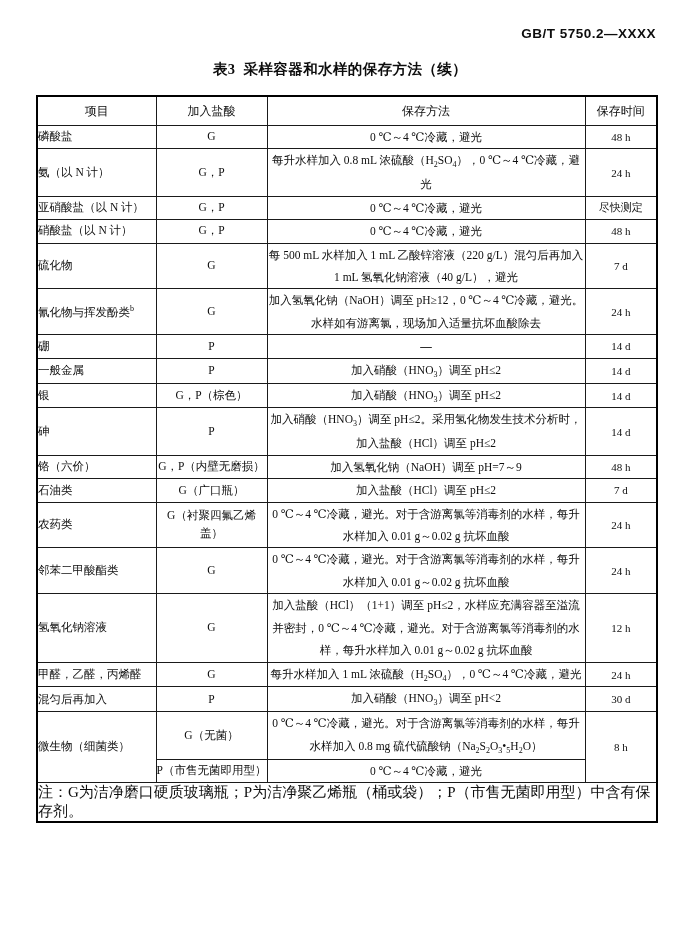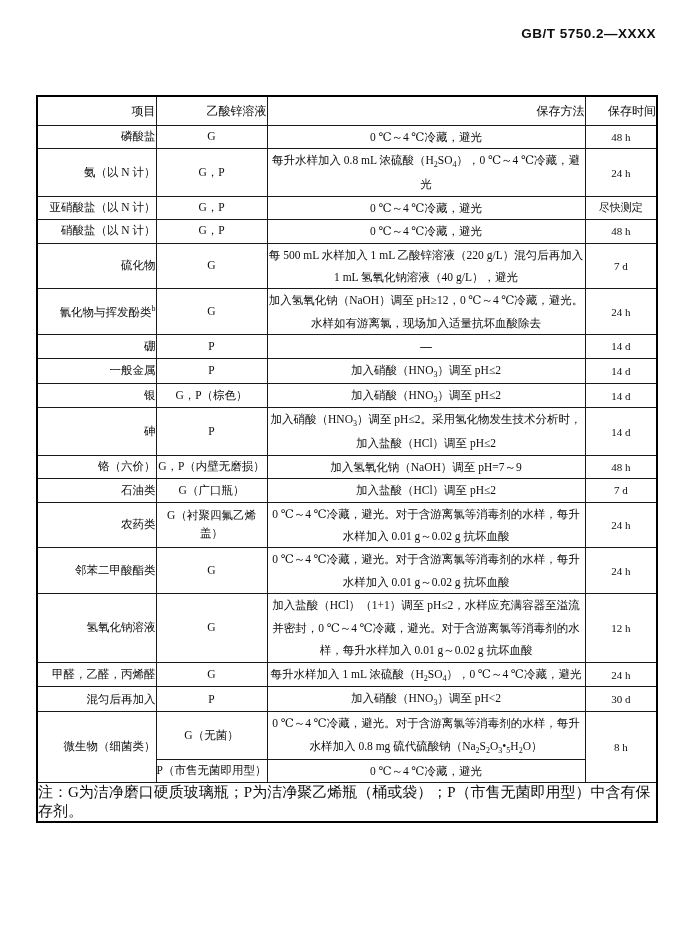--- a/index.html
+++ b/index.html
@@ -61,29 +61,29 @@
   
   table.main {
     border: 2px solid #000;
   }
   col.c1 { width: 119px; }
   col.c2 { width: 111px; }
   col.c3 { width: 318px; }
   col.c4 { width: 72px; }
 
   thead td {
-    text-align: right;
+    text-align: center;
     height: 28px;
     font-size: 12px;
     border-bottom-width: 2px;
     margin-top: 12px;
   }
 
   .cell-item {
-    text-align: right;
+    text-align: left;
     padding: 4px 2px;
     font-size: 11.5px;
     line-height: 1.55;
   }
   .cell-container {
     text-align: center;
     padding: 4px 2px;
     font-size: 11.5px;
     line-height: 1.55;
   }
@@ -118,32 +118,35 @@
     border-top-width: 2px;
   }
 </style>
 </head>
 <body>
 
 <div class="page">
 
   <div class="std-code">GB/T 5750.2—XXXX</div>
 
+  <div class="table-title">
+    <span>表3</span><span class="gap"></span><span>采样容器和水样的保存方法（续）</span>
+  </div>
 
   <table class="main">
     <colgroup>
       <col class="c1">
         <col class="c2">
         <col class="c3">
         <col class="c4">
     </colgroup>
     <thead>
       <tr>
         <td>项目</td>
-        <td>乙酸锌溶液</td>
+        <td>加入盐酸</td>
         <td>保存方法</td>
         <td>保存时间</td>
       </tr>
     </thead>
     <tbody id="tbody">
         <tr>
           <td class="cell-item">磷酸盐</td>
           <td class="cell-container">G</td>
           <td class="cell-method">0 ℃～4 ℃冷藏，避光</td>
           <td class="cell-time">48 h</td>

